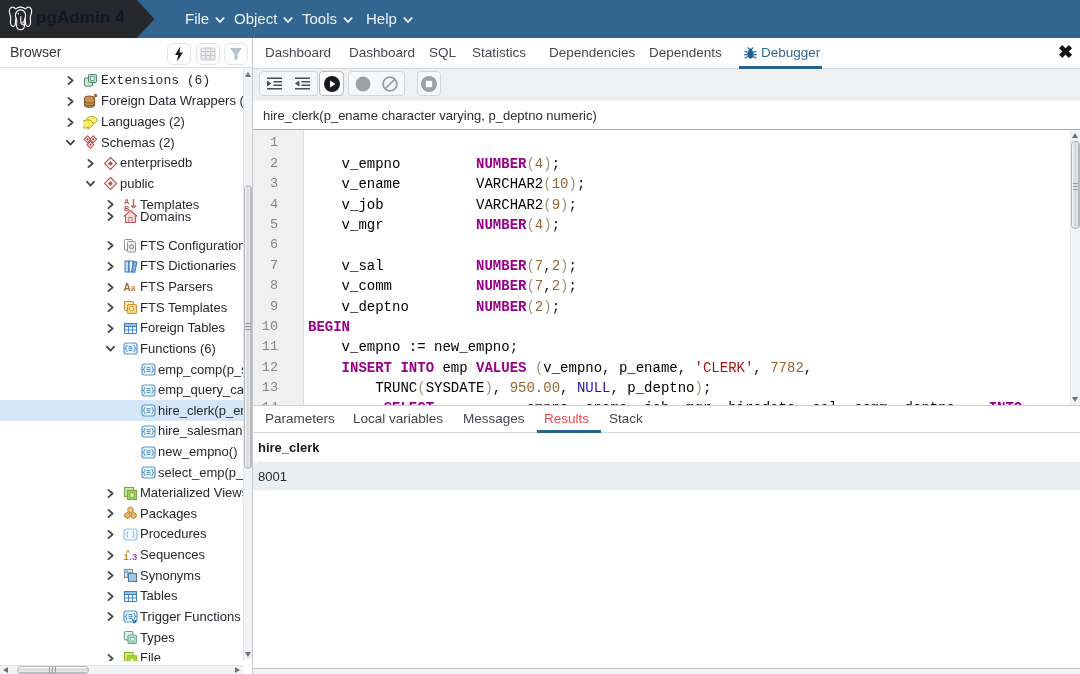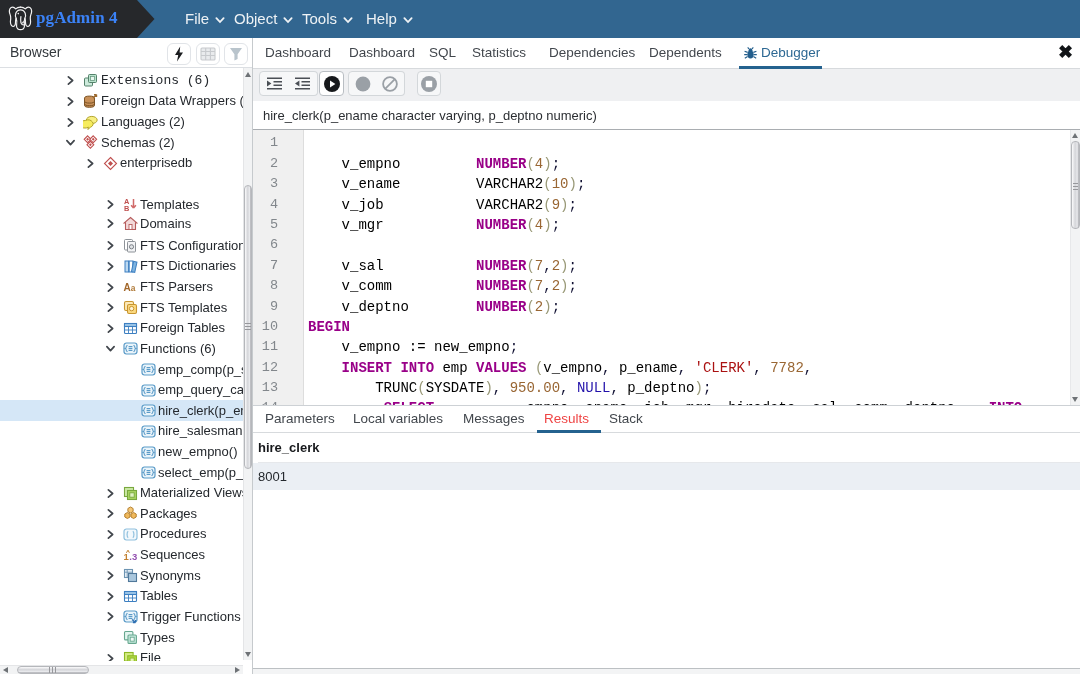--- a/index.html
+++ b/index.html
@@ -1,20 +1,20 @@
 <!DOCTYPE html>
 <html><head><meta charset="utf-8"><style>
 * { margin:0; padding:0; box-sizing:border-box; }
 body { width:1080px; height:674px; position:relative; overflow:hidden; background:#fff;
   font-family:"Liberation Sans",sans-serif; -webkit-font-smoothing:antialiased; }
 .abs { position:absolute; }
 
 #hdr { left:0; top:0; width:1080px; height:38px; background:#326690; }
 #logo { left:0; top:0; width:155px; height:38px; }
-#logotxt { left:36px; top:8px; color:#3b82f6; font-size:17px; font-weight:bold; letter-spacing:0.1px;font-family:Liberation Serif, serif; }
+#logotxt { left:36px; top:8px; color:#0f172a; font-size:17px; font-weight:bold; letter-spacing:0.1px; }
 .menu { top:0; height:38px; line-height:38px; color:#eef2f5; font-size:15px; font-weight:500; }
 
 #lpanel { left:0; top:38px; width:253px; height:636px; background:#fff; border-right:1px solid #c6cacd; }
 #bhead { left:0; top:38px; width:252px; height:30px; background:#fff; border-bottom:1px solid #dcdfe3; }
 #btitle { left:10px; top:44px; font-size:14px; color:#33383d; }
 .bbtn { top:43px; width:24px; height:22px; border:1px solid #e1e4e8; border-radius:6px; background:#fff; display:flex; align-items:center; justify-content:center; }
 .trow { position:absolute; left:0; width:243px; height:20.6px; }
 .tchev { position:absolute; top:6px; }
 .ticon { position:absolute; top:3px; }
 .tlabel { position:absolute; top:2.6px; font-size:13px; color:#24282d; white-space:nowrap; }
@@ -173,36 +173,50 @@
         </svg>
       </span>
       <span class="ticon" style="left:103px">
         <svg width="15" height="15" viewBox="0 0 15 15" style="display:block">
           <path d="M7.5 1.5 L13.5 7.5 L7.5 13.5 L1.5 7.5 Z" fill="#fff" stroke="#c0504f" stroke-width="1.1"></path>
           <path d="M7.5 4.98 L10.02 7.5 L7.5 10.02 L4.98 7.5 Z" fill="#c0504f"></path>
         </svg>
       </span>
       <span class="tlabel" style="left:120px">enterprisedb</span>
     </div>
+<div class="trow" style="top:105.4px;">
+      <span class="tchev" style="left:86px">
+        <svg width="9" height="9" viewBox="0 0 9 9" style="display:block">
+          <path d="M0.9 2.6 L4.5 6.6 L8.1 2.6" fill="none" stroke="#41464c" stroke-width="1.7" stroke-linecap="round" stroke-linejoin="round"></path>
+        </svg>
+      </span>
+      <span class="ticon" style="left:103px">
+        <svg width="15" height="15" viewBox="0 0 15 15" style="display:block">
+          <path d="M7.5 1.5 L13.5 7.5 L7.5 13.5 L1.5 7.5 Z" fill="#fff" stroke="#c0504f" stroke-width="1.1"></path>
+          <path d="M7.5 4.98 L10.02 7.5 L7.5 10.02 L4.98 7.5 Z" fill="#c0504f"></path>
+        </svg>
+      </span>
+      <span class="tlabel" style="left:120px">public</span>
+    </div>
 <div class="trow" style="top:126.0px;">
       <span class="tchev" style="left:106px">
         <svg width="9" height="9" viewBox="0 0 9 9" style="display:block">
           <path d="M2.4 0.9 L6.6 4.5 L2.4 8.1" fill="none" stroke="#41464c" stroke-width="1.7" stroke-linecap="round" stroke-linejoin="round"></path>
         </svg>
       </span>
       <span class="ticon" style="left:123px">
         <svg width="15" height="15" viewBox="0 0 15 15" style="display:block">
           <text x="1" y="6.5" font-family="Liberation Sans" font-size="7.4" font-weight="bold" fill="#c0504f">A</text>
           <text x="1" y="14" font-family="Liberation Sans" font-size="7.4" font-weight="bold" fill="#c0504f">B</text>
           <path d="M10.5 2 v9 M10.5 11 l-2.4-2.8 M10.5 11 l2.4-2.8" stroke="#d06a69" stroke-width="1.5" fill="none"></path>
         </svg>
       </span>
       <span class="tlabel" style="left:140px">Templates</span>
     </div>
-<div class="trow" style="top:145px;padding-left:22px;">
+<div class="trow" style="top:138px;padding-left:22px;">
       <span class="tchev" style="left:106px">
         <svg width="9" height="9" viewBox="0 0 9 9" style="display:block">
           <path d="M2.4 0.9 L6.6 4.5 L2.4 8.1" fill="none" stroke="#41464c" stroke-width="1.7" stroke-linecap="round" stroke-linejoin="round"></path>
         </svg>
       </span>
       <span class="ticon" style="left:123px">
         <svg width="15" height="15" viewBox="0 0 15 15" style="display:block">
           <path d="M7.5 1.5 L14 7 H12.5 V13.5 H2.5 V7 H1 Z" fill="#f3d9d9" stroke="#b65c5c" stroke-width="1.1"></path>
           <rect x="6" y="8.5" width="3" height="5" fill="#fff" stroke="#b65c5c" stroke-width="0.9"></rect>
         </svg>

